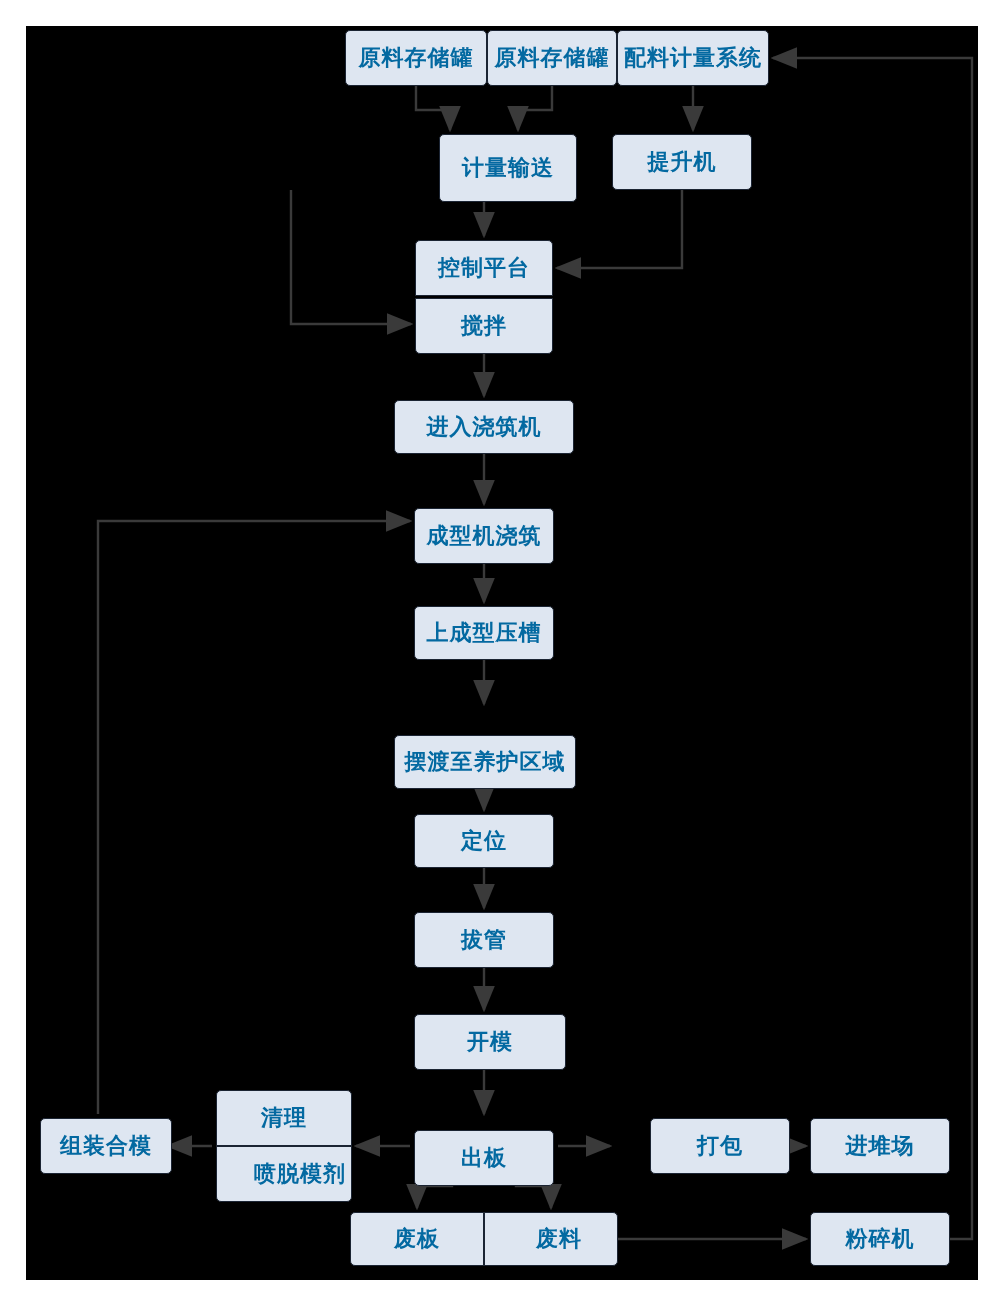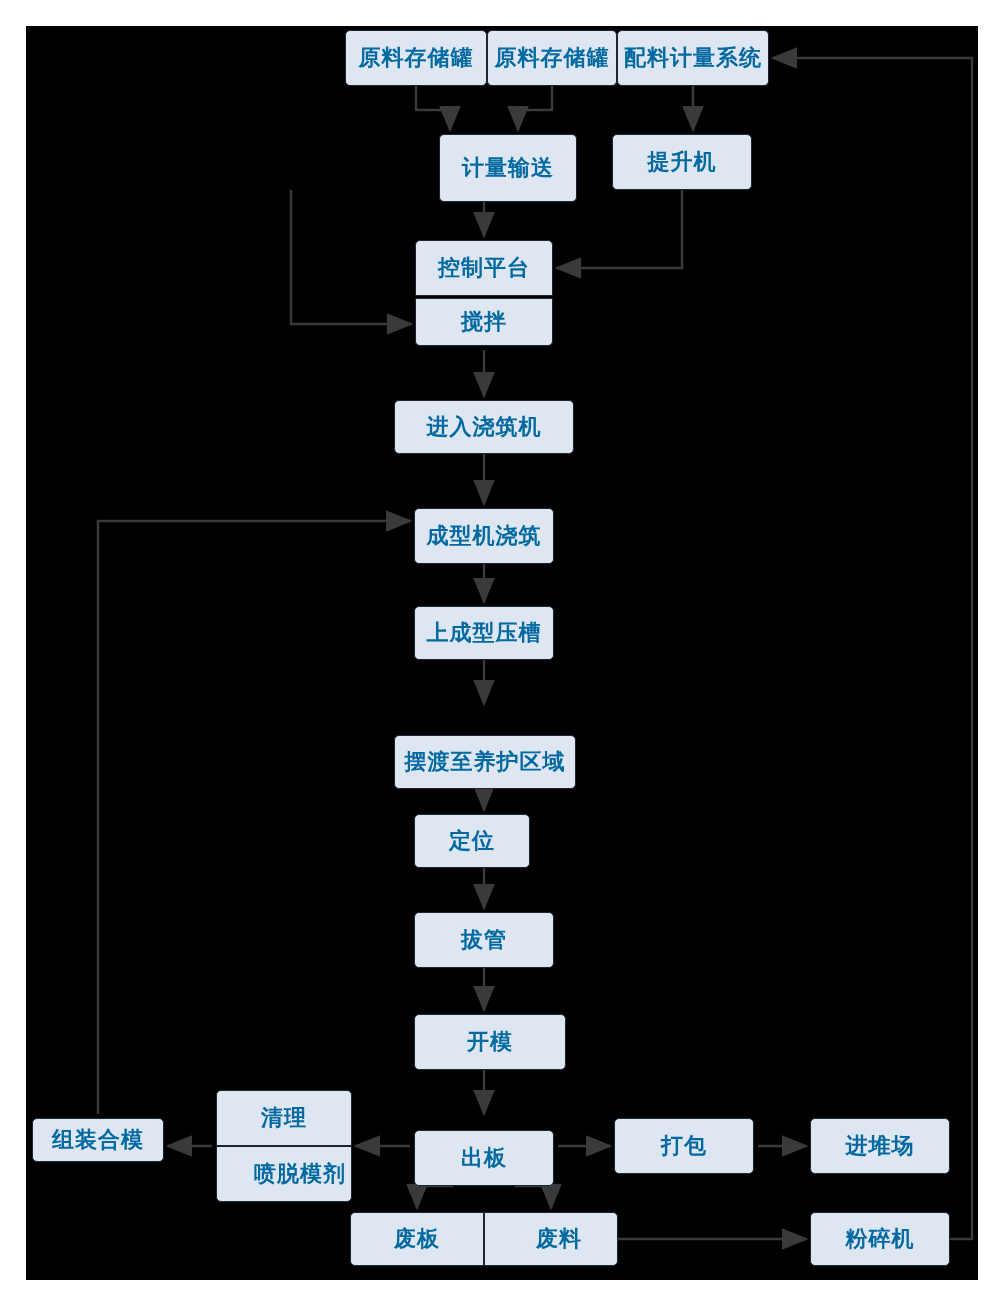--- a/index.html
+++ b/index.html
@@ -55,30 +55,30 @@
       <path d="M950,1239 L972,1239 L972,58 L773,58"></path>
     </g>
   </svg>
 
   <div class="nodebox" style="left:345px;top:30px;width:142px;height:56px;">原料存储罐</div>
   <div class="nodebox" style="left:487px;top:30px;width:130px;height:56px;">原料存储罐</div>
   <div class="nodebox" style="left:617px;top:30px;width:152px;height:56px;">配料计量系统</div>
   <div class="nodebox" style="left:415px;top:134px;width:138px;height:68px;margin-left:24px;">计量输送</div>
   <div class="nodebox" style="left:612px;top:134px;width:140px;height:56px;">提升机</div>
   <div class="nodebox stackTop" style="left:415px;top:240px;width:138px;height:56px;">控制平台</div>
-  <div class="nodebox stackBot" style="left:415px;top:298px;width:138px;height:48px;">搅拌</div>
+  <div class="nodebox stackBot" style="left:415px;top:298px;width:138px;height:56px;">搅拌</div>
   <div class="nodebox" style="left:394px;top:400px;width:180px;height:54px;">进入浇筑机</div>
   <div class="nodebox" style="left:414px;top:508px;width:140px;height:56px;">成型机浇筑</div>
   <div class="nodebox" style="left:414px;top:606px;width:140px;height:54px;">上成型压槽</div>
   <div class="nodebox" style="left:394px;top:708px;width:182px;height:54px;margin-top:27px;">摆渡至养护区域</div>
-  <div class="nodebox" style="left:414px;top:814px;width:116px;height:54px;">定位</div>
+  <div class="nodebox" style="left:414px;top:814px;width:140px;height:54px;">定位</div>
   <div class="nodebox" style="left:414px;top:912px;width:140px;height:56px;">拔管</div>
   <div class="nodebox" style="left:414px;top:1014px;width:152px;height:56px;">开模</div>
   <div class="nodebox" style="left:414px;top:1118px;width:140px;height:56px;margin-top:12px;">出板</div>
   <div class="nodebox stackTop" style="left:216px;top:1090px;width:136px;height:56px;">清理</div>
   <div class="nodebox stackBot" style="left:216px;top:1146px;width:136px;height:56px;padding-left:32px;">喷脱模剂</div>
-  <div class="nodebox" style="left:32px;top:1118px;width:132px;height:44px;">组装合模</div>
-  <div class="nodebox" style="left:614px;top:1118px;width:140px;height:56px;">打包</div>
+  <div class="nodebox" style="left:40px;top:1118px;width:132px;height:56px;">组装合模</div>
+  <div class="nodebox" style="left:650px;top:1118px;width:140px;height:56px;">打包</div>
   <div class="nodebox" style="left:810px;top:1118px;width:140px;height:56px;">进堆场</div>
   <div class="nodebox pairL" style="left:350px;top:1212px;width:134px;height:54px;">废板</div>
   <div class="nodebox pairR" style="left:484px;top:1212px;width:134px;height:54px;">废料</div>
   <div class="nodebox" style="left:810px;top:1212px;width:140px;height:54px;">粉碎机</div>
 </div>
 
 </body></html>

